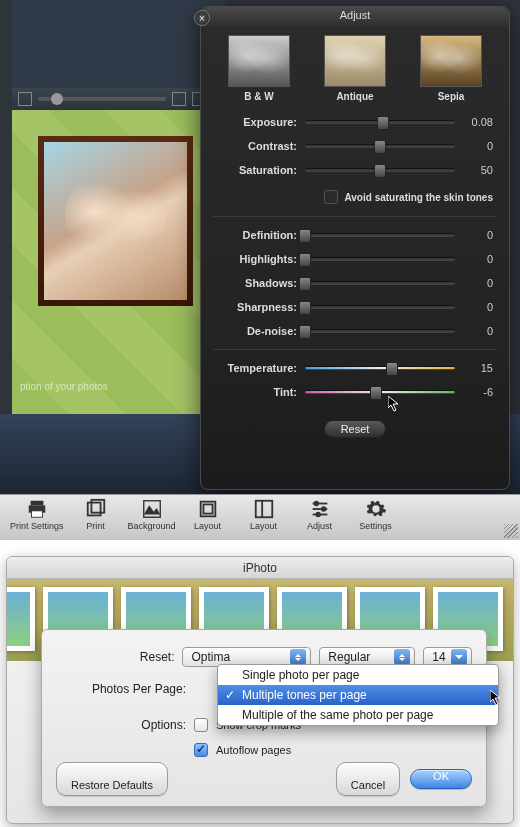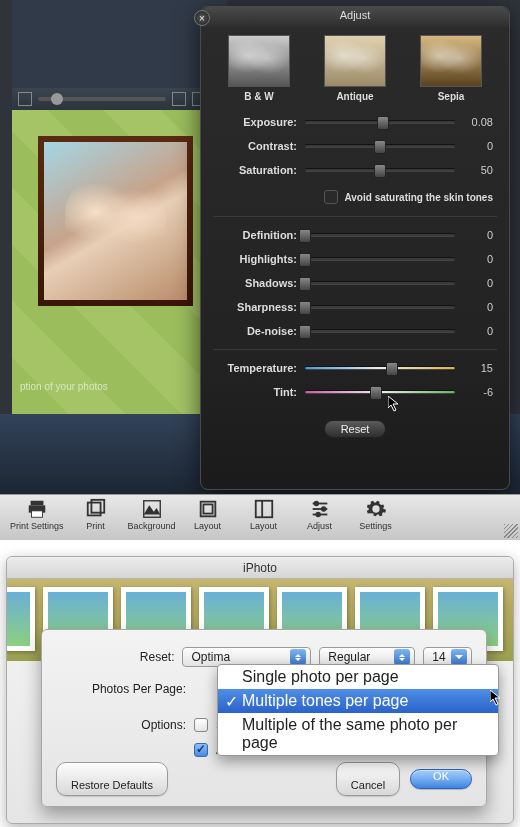--- a/index.html
+++ b/index.html
@@ -248,21 +248,21 @@
   }
   .popup .caps::before{content:"";border:3px solid transparent;border-bottom-color:#fff;margin-bottom:1px;}
   .popup .caps::after{content:"";border:3px solid transparent;border-top-color:#fff;}
   .popup.single .caps::before{display:none;}
   .popup.single .caps::after{border:4px solid transparent;border-top-color:#fff;margin-top:3px;}
 
   .dropdown {
     position:absolute;left:175px;top:34px;width:282px;
     background:#fff;border:1px solid #9a9a9a;border-radius:4px;
     box-shadow:0 6px 14px rgba(0,0,0,0.35);
-    font-size:16px;overflow:hidden;z-index:5;
+    font-size:12px;overflow:hidden;z-index:5;
   }
   .dropdown-item { padding:3px 10px 3px 24px;position:relative; }
   .dropdown-item.selected {
     background:linear-gradient(#4f8fe6,#2a62c9);color:#fff;
   }
   .dropdown-item.selected::before {
     content:"✓";position:absolute;left:7px;top:3px;
   }
   .check {
     width:14px;height:14px;border:1px solid #888;border-radius:3px;

